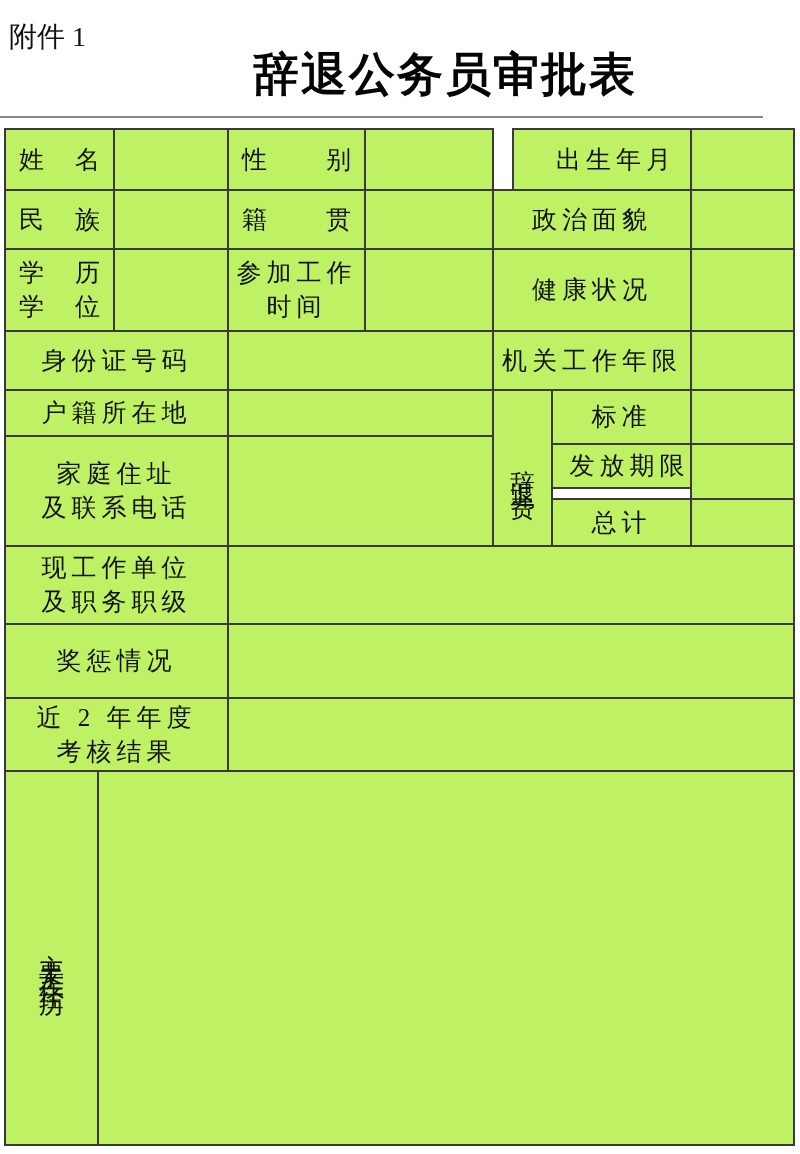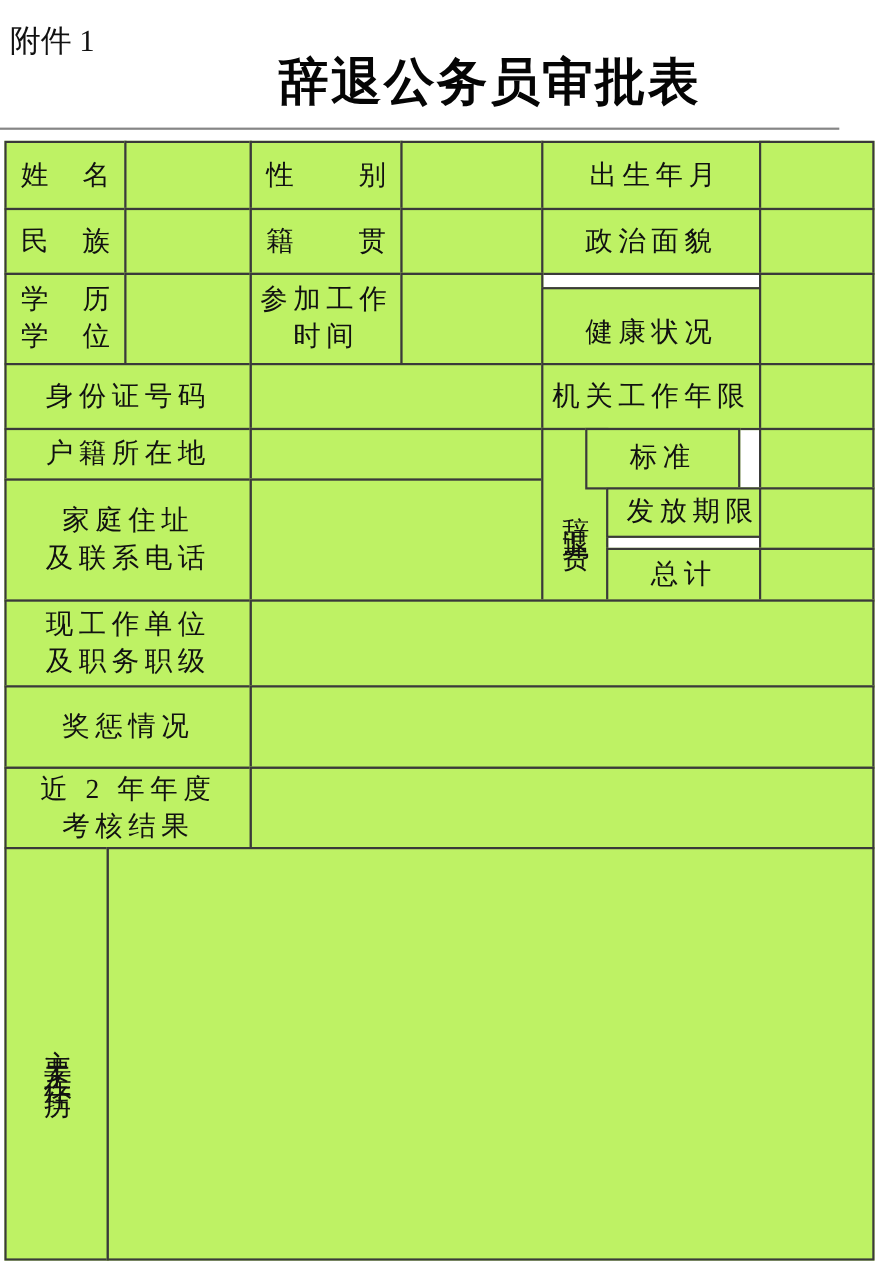--- a/index.html
+++ b/index.html
@@ -67,21 +67,21 @@
     <span class="lbl"></span>
   </div>
   <div class="cell" style="left:227px;top:128px;width:139px;height:63px;">
     <div class="lbl pair-wrap">
         <span class="pair-line">性 别</span>
       </div>
   </div>
   <div class="cell" style="left:364px;top:128px;width:130px;height:63px;">
     <span class="lbl"></span>
   </div>
-  <div class="cell" style="left:492px;top:128px;width:208px;height:63px;">
+  <div class="cell" style="left:512px;top:128px;width:208px;height:63px;">
     <span class="lbl">出生年月</span>
   </div>
   <div class="cell" style="left:690px;top:128px;width:105px;height:63px;">
     <span class="lbl"></span>
   </div>
 
   <div class="cell" style="left:4px;top:189px;width:111px;height:61px;">
     <div class="lbl pair-wrap">
         <span class="pair-line">民 族</span>
       </div>
@@ -115,21 +115,21 @@
   </div>
   <div class="cell" style="left:227px;top:248px;width:139px;height:84px;justify-content:center;">
     <div class="lbl">
       <span class="line">参加工作</span>
       <span class="line">时间</span>
     </div>
   </div>
   <div class="cell" style="left:364px;top:248px;width:130px;height:84px;">
     <span class="lbl"></span>
   </div>
-  <div class="cell" style="left:492px;top:248px;width:200px;height:84px;margin-top:13px;">
+  <div class="cell" style="left:492px;top:248px;width:200px;height:84px;">
     <span class="lbl">健康状况</span>
   </div>
   <div class="cell" style="left:690px;top:248px;width:105px;height:84px;">
     <span class="lbl"></span>
   </div>
 
   <div class="cell" style="left:4px;top:330px;width:225px;height:61px;">
     <span class="lbl">身份证号码</span>
   </div>
   <div class="cell" style="left:227px;top:330px;width:267px;height:61px;">
@@ -155,21 +155,21 @@
       <span class="line">及联系电话</span>
     </div>
   </div>
   <div class="cell" style="left:227px;top:435px;width:267px;height:112px;">
     <span class="lbl"></span>
   </div>
 
   <div class="cell" style="left:492px;top:389px;width:61px;height:158px;">
     <span class="vert vert-fee">辞退费</span>
   </div>
-  <div class="cell" style="left:532px;top:389px;width:141px;height:56px;">
+  <div class="cell" style="left:551px;top:389px;width:141px;height:56px;">
     <span class="lbl">标准</span>
   </div>
   <div class="cell" style="left:690px;top:389px;width:105px;height:56px;">
     <span class="lbl"></span>
   </div>
   <div class="cell" style="left:551px;top:443px;width:141px;height:46px;padding-left:16px;">
     <span class="lbl">发放期限</span>
   </div>
   <div class="cell" style="left:690px;top:443px;width:105px;height:57px;">
     <span class="lbl"></span>

